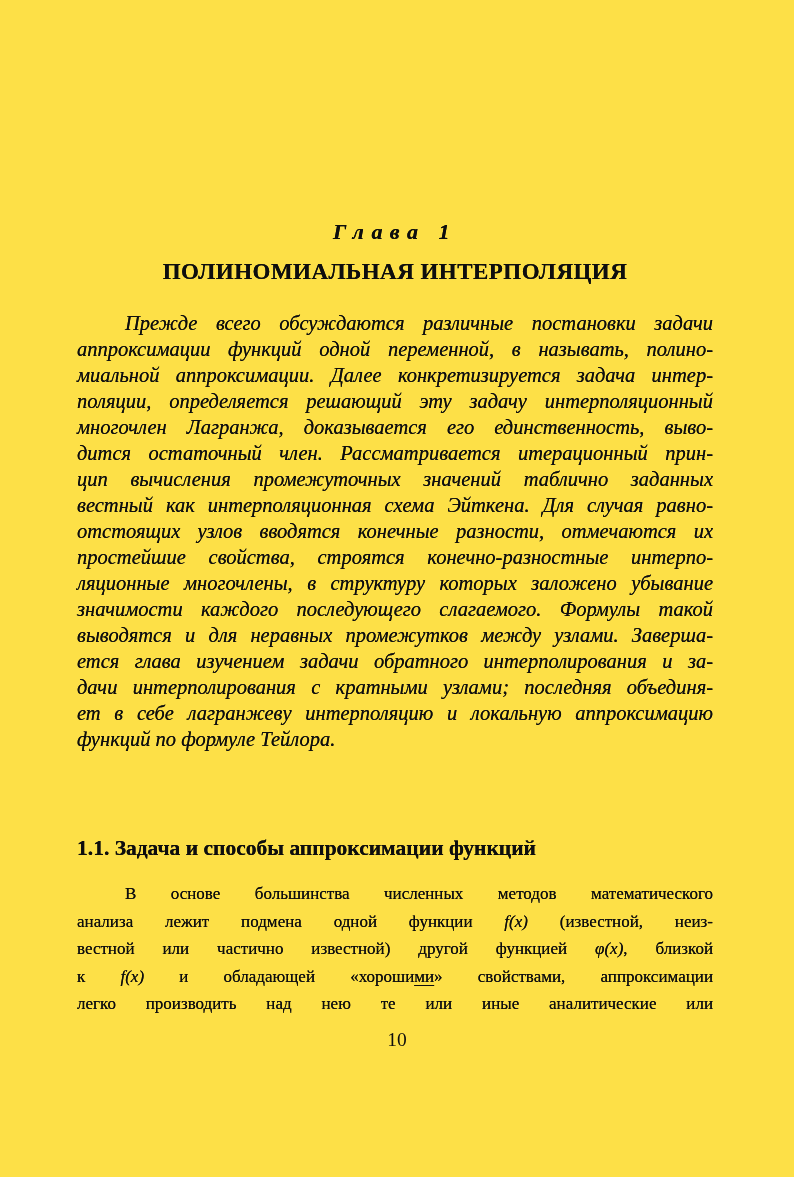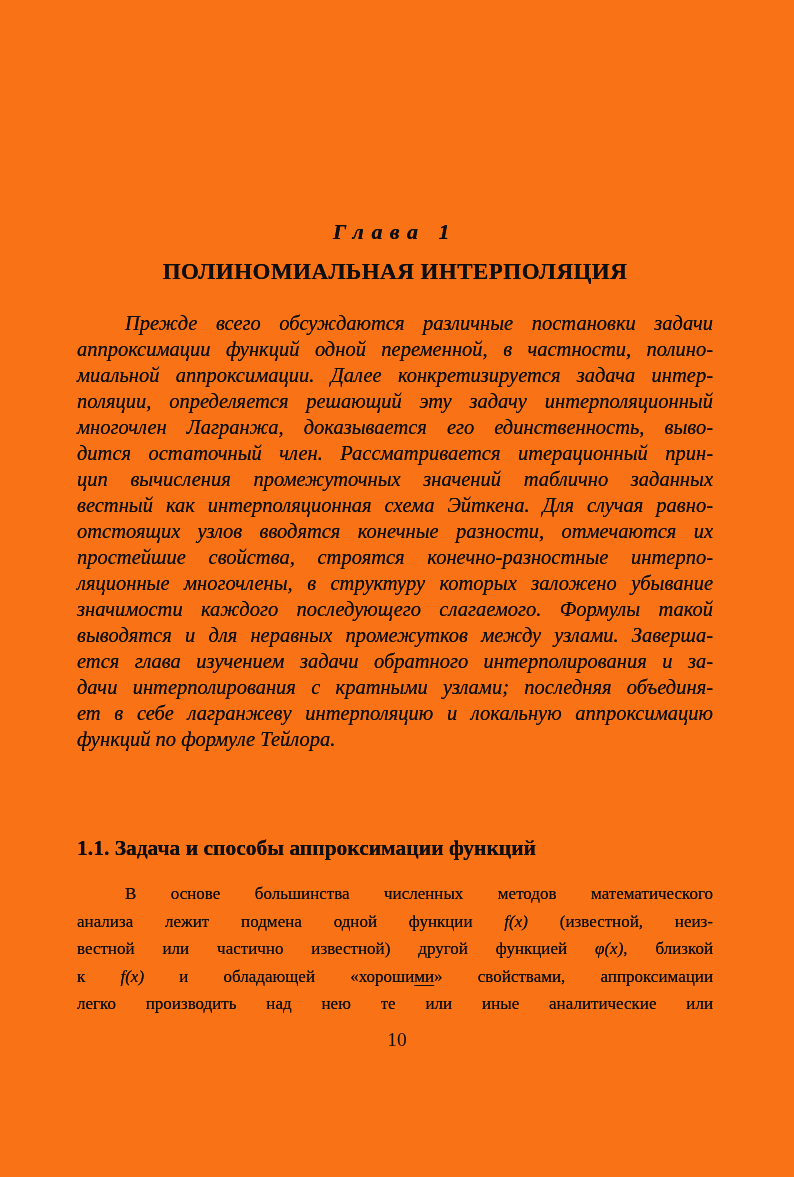--- a/index.html
+++ b/index.html
@@ -6,21 +6,21 @@
   body {
     width: 794px; height: 1177px;
     background: #ffffff;
     font-family: "Liberation Serif", serif;
     color: #0e0e0e;
     overflow: hidden;
   }
   .page {
     position: relative;
     width: 794px; height: 1177px;
-    background: #f97316;
+    background: #fde047;
   }
   .content {
     position: absolute;
     left: 77px; width: 636px;
   }
   .chapter-label {
     top: 219px;
     text-align: center;
     font-style: italic;
     font-weight: 700;
@@ -76,21 +76,21 @@
 <body>
 
 <div class="page">
 
   <div class="content chapter-label" style="position:absolute;">Глава 1</div>
 
   <div class="content chapter-title" style="position:absolute;">ПОЛИНОМИАЛЬНАЯ ИНТЕРПОЛЯЦИЯ</div>
 
   <div class="content abstract para-indent" style="position:absolute;">
       <div class="line">Прежде всего обсуждаются различные постановки задачи</div>
-      <div class="line">аппроксимации функций одной переменной, в частности, полино-</div>
+      <div class="line">аппроксимации функций одной переменной, в называть, полино-</div>
       <div class="line">миальной аппроксимации. Далее конкретизируется задача интер-</div>
       <div class="line">поляции, определяется решающий эту задачу интерполяционный</div>
       <div class="line">многочлен Лагранжа, доказывается его единственность, выво-</div>
       <div class="line">дится остаточный член. Рассматривается итерационный прин-</div>
       <div class="line">цип вычисления промежуточных значений таблично заданных</div>
       <div class="line">вестный как интерполяционная схема Эйткена. Для случая равно-</div>
       <div class="line">отстоящих узлов вводятся конечные разности, отмечаются их</div>
       <div class="line">простейшие свойства, строятся конечно-разностные интерпо-</div>
       <div class="line">ляционные многочлены, в структуру которых заложено убывание</div>
       <div class="line">значимости каждого последующего слагаемого. Формулы такой</div>

